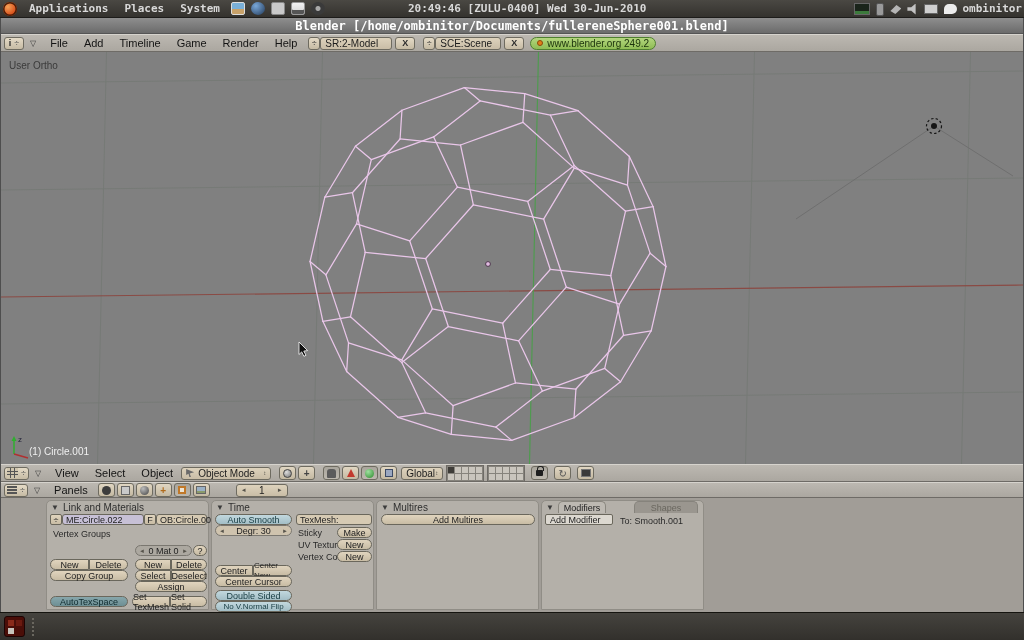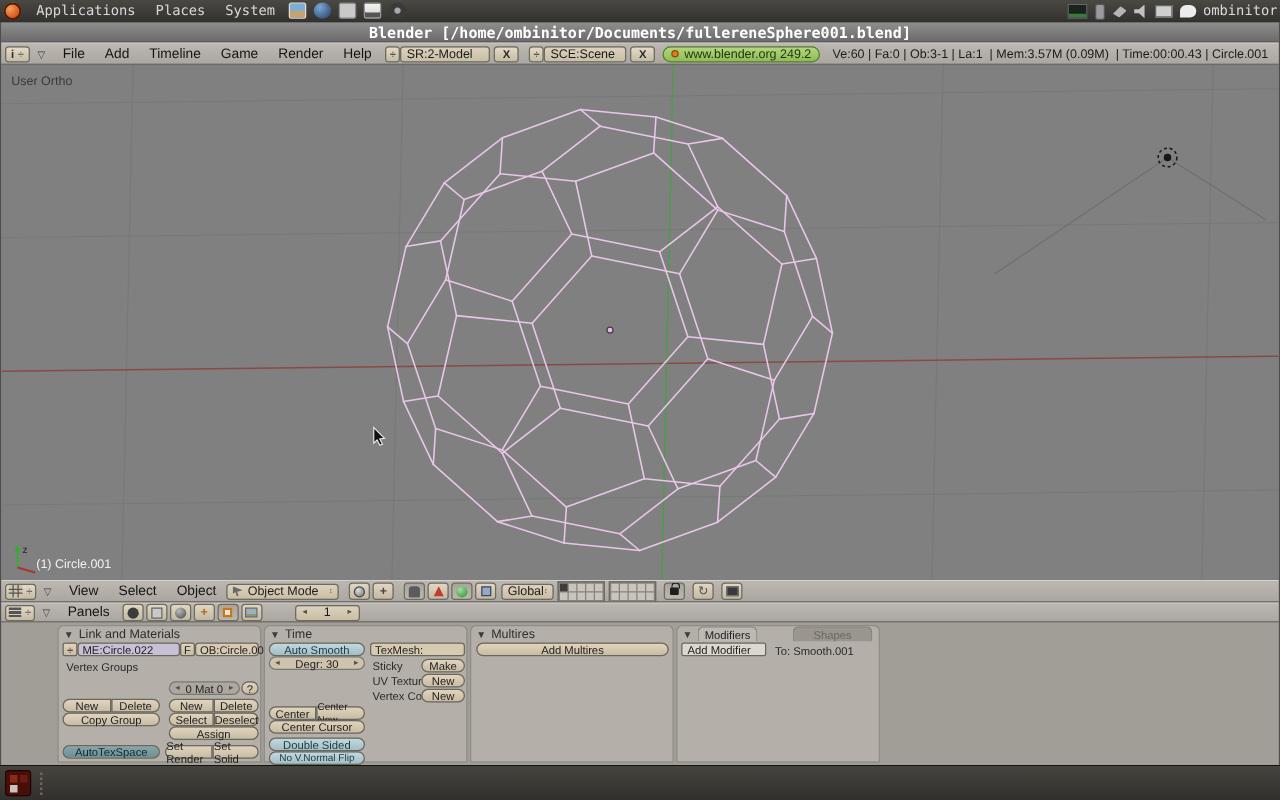--- a/index.html
+++ b/index.html
@@ -1,20 +1,20 @@
 <!DOCTYPE html>
 <html><head>
 <meta charset="utf-8">
 <style>
   *{box-sizing:border-box;margin:0;padding:0}
   html,body{width:1024px;height:640px;overflow:hidden}
   body{position:relative;font-family:"Liberation Sans",sans-serif;background:#808080;font-size:10px;color:#161616}
 
   
-  #gnome-panel{position:absolute;left:0;top:0;width:1024px;height:18px;background:linear-gradient(#4a4843,#34322e);border-bottom:1px solid #1d1c1a;color:#d9d9d9;font-family:"DejaVu Sans Mono",monospace;font-weight:normal;font-size:11px;display:flex;align-items:center}
+  #gnome-panel{position:absolute;left:0;top:0;width:1024px;height:18px;background:linear-gradient(#4a4843,#34322e);border-bottom:1px solid #1d1c1a;color:#d9d9d9;font-family:"DejaVu Sans Mono",monospace;font-weight:bold;font-size:11px;display:flex;align-items:center}
   .g-menu{padding:0 8px;line-height:18px;cursor:default}
   .g-logo{width:14px;height:14px;border-radius:50%;margin:0 4px 0 3px;background:radial-gradient(circle at 35% 35%,#f4a258,#d9541e 60%,#a23310);box-shadow:inset 0 0 0 1.5px #4a1d08}
   .g-launch{width:14px;height:13px;margin:0 3px;border-radius:2px}
   #g-clock{position:absolute;left:408px;top:0;line-height:18px}
   #g-tray{position:absolute;right:2px;top:0;height:18px;display:flex;align-items:center}
   .tray-ic{margin:0 3px}
   #g-user{margin-left:2px;line-height:18px}
 
   
   #blender-win{position:absolute;left:0;top:18px;width:1024px;height:594px;border-left:1px solid #4e4e4e;border-right:1px solid #4e4e4e}
@@ -92,20 +92,21 @@
 <div id="gnome-panel">
   <span class="g-logo"></span>
   <span class="g-menu">Applications</span>
   <span class="g-menu">Places</span>
   <span class="g-menu">System</span>
   <span class="g-launch" style="background:linear-gradient(#7ab0d8 0 6px,#c8a26a 6px 13px);border:1px solid #ddd"></span>
   <span class="g-launch" style="border-radius:50%;background:radial-gradient(circle at 35% 30%,#7aa8d8,#223a5a)"></span>
   <span class="g-launch" style="background:#c9c9c9;border:1px solid #888"></span>
   <span class="g-launch" style="background:linear-gradient(#f2f2f2,#d2d2d2);border:1px solid #999;box-shadow:inset 0 -4px 0 #555"></span>
   <span class="g-launch" style="border-radius:50%;background:radial-gradient(circle at 50% 50%,#aaa 0 2px,#3a3a3a 3px)"></span>
+  <span id="g-clock">20:49:46 [ZULU-0400] Wed 30-Jun-2010</span>
   <div id="g-tray">
     <span class="tray-ic" style="width:16px;height:12px;background:#1a241a;border:1px solid #666;box-shadow:inset 0 -3px 0 #3c7a3c"></span>
     <span class="tray-ic" style="width:8px;height:13px;background:#9a9a9a;border:1px solid #555;border-radius:2px"></span>
     <span class="tray-ic" style="width:11px;height:10px;background:#b5b5b5;clip-path:polygon(0 70%,55% 10%,100% 45%,45% 100%)"></span>
     <span class="tray-ic" style="width:11px;height:11px;background:#c2c2c2;clip-path:polygon(0 35%,35% 35%,75% 0,75% 100%,35% 65%,0 65%)"></span>
     <span class="tray-ic" style="width:14px;height:10px;background:#cfcfcf;border:1px solid #666"></span>
     <span class="tray-ic" style="width:13px;height:10px;background:#ececec;border-radius:5px 5px 5px 0"></span>
     <span id="g-user">ombinitor</span>
   </div>
 </div>
@@ -133,21 +134,20 @@
       </span>
     <span class="icon-btn" style="min-width:12px;margin-left:8px">÷</span>
     <span class="ddfield" style="width:66px">SCE:Scene</span>
     <span class="icon-btn xbtn">
         <b>X</b>
       </span>
     <span class="pill">
         <span class="dot"></span>
         <span>www.blender.org 249.2</span>
       </span>
-    <span class="stats">Ve:60 | Fa:0 | Ob:3-1 | La:1  | Mem:3.57M (0.09M)  | Time:00:00.43 | Circle.001</span>
   </div>
 
   <div id="viewport">
     <svg id="vp-svg" width="1022" height="412">
         <line x1="0" y1="31" x2="1022" y2="19" stroke="#767a76" stroke-width="1"></line>
         <line x1="105.5" y1="0" x2="96.5" y2="412" stroke="#767a76" stroke-width="1"></line>
         <line x1="0" y1="138" x2="1022" y2="126" stroke="#767a76" stroke-width="1"></line>
         <line x1="321.5" y1="0" x2="312.5" y2="412" stroke="#767a76" stroke-width="1"></line>
         <line x1="0" y1="352" x2="1022" y2="340" stroke="#767a76" stroke-width="1"></line>
         <line x1="753.5" y1="0" x2="744.5" y2="412" stroke="#767a76" stroke-width="1"></line>
@@ -384,21 +384,21 @@
       <span class="pbtn" style="left:146px;top:44px;width:14px">?</span>
       <span class="pbtn" style="left:3px;top:58px;width:39px;border-radius:6px 0 0 6px">New</span>
       <span class="pbtn" style="left:42px;top:58px;width:39px;border-radius:0 6px 6px 0">Delete</span>
       <span class="pbtn" style="left:88px;top:58px;width:36px;border-radius:6px 0 0 6px">New</span>
       <span class="pbtn" style="left:124px;top:58px;width:36px;border-radius:0 6px 6px 0">Delete</span>
       <span class="pbtn" style="left:3px;top:69px;width:78px">Copy Group</span>
       <span class="pbtn" style="left:88px;top:69px;width:36px;border-radius:6px 0 0 6px">Select</span>
       <span class="pbtn" style="left:124px;top:69px;width:36px;border-radius:0 6px 6px 0">Deselect</span>
       <span class="pbtn" style="left:88px;top:80px;width:72px">Assign</span>
       <span class="pbtn teal-dk" style="left:3px;top:95px;width:78px">AutoTexSpace</span>
-      <span class="pbtn" style="left:85px;top:95px;width:38px;border-radius:6px 0 0 6px">Set Render</span>
+      <span class="pbtn" style="left:85px;top:95px;width:38px;border-radius:6px 0 0 6px">Set TexMesh</span>
       <span class="pbtn" style="left:123px;top:95px;width:37px;border-radius:0 6px 6px 0">Set Solid</span>
     </div>
 
     <div class="panel" style="left:210px">
       <div class="phead">
           <span class="tri">▼</span>
           <span>Time</span>
         </div>
       <span class="pbtn teal" style="left:3px;top:13px;width:77px">Auto Smooth</span>
       <span class="pcount" style="left:3px;top:24px;width:77px;background:#cfc3ae">

